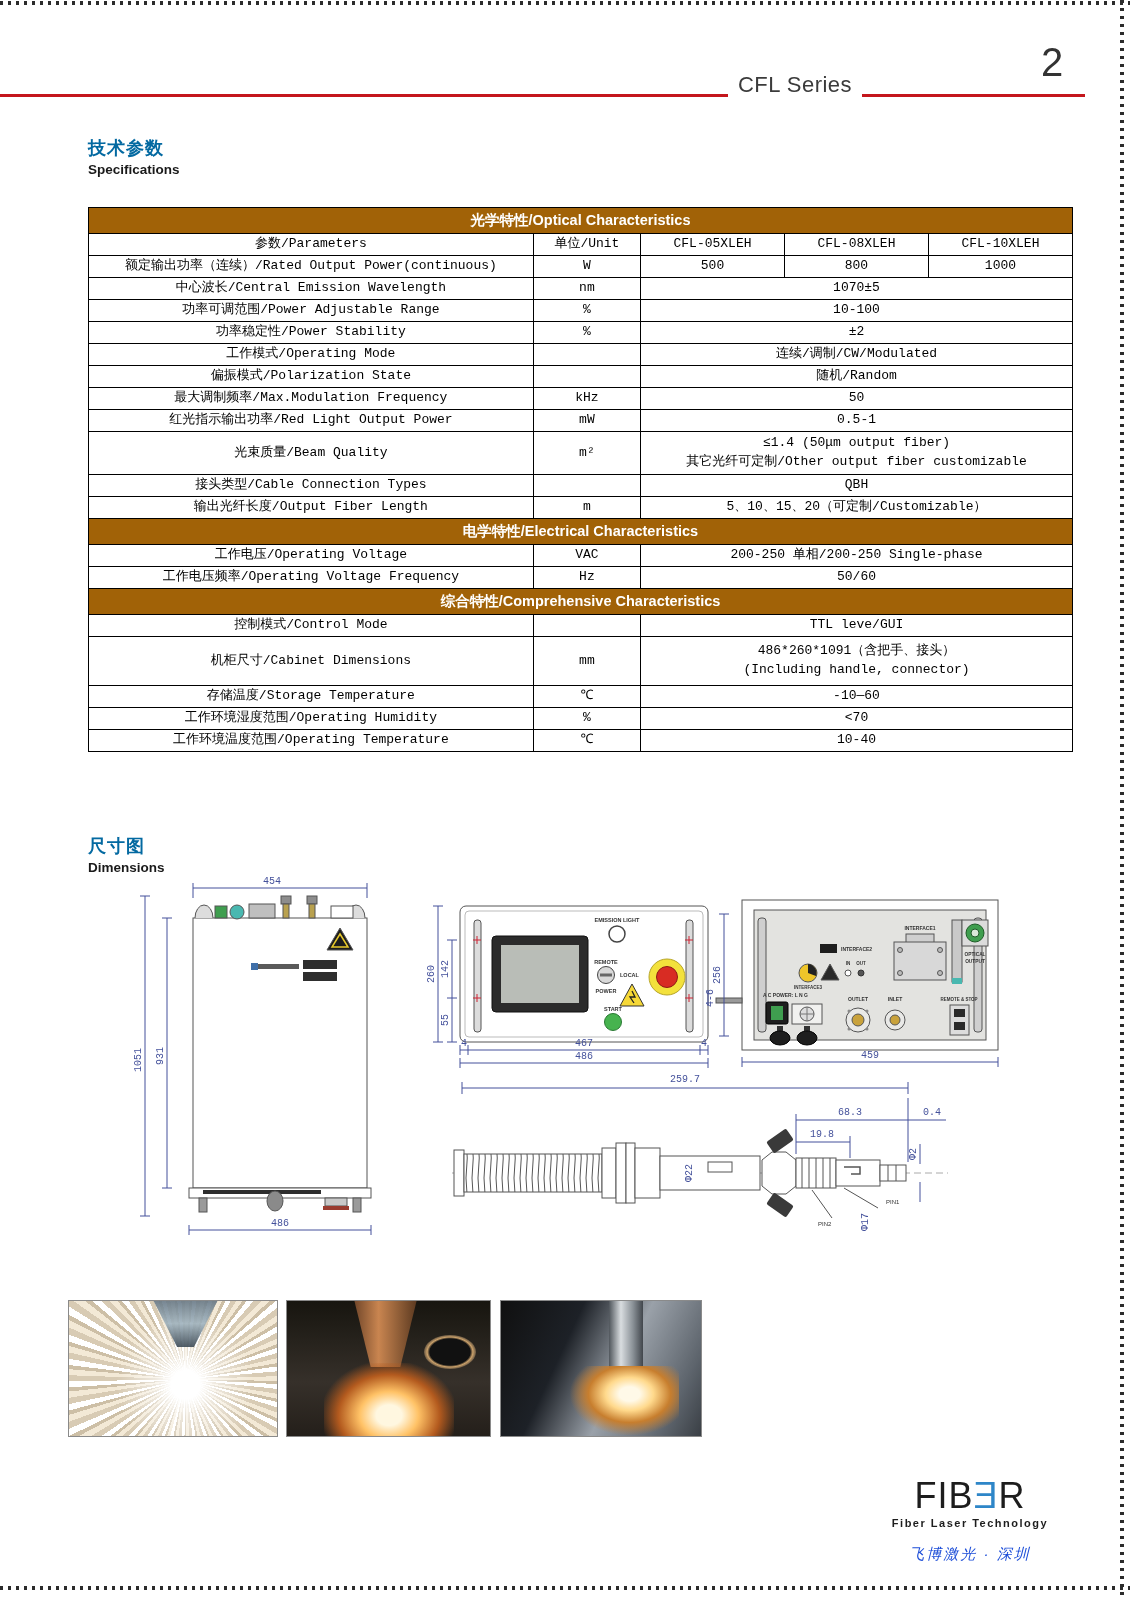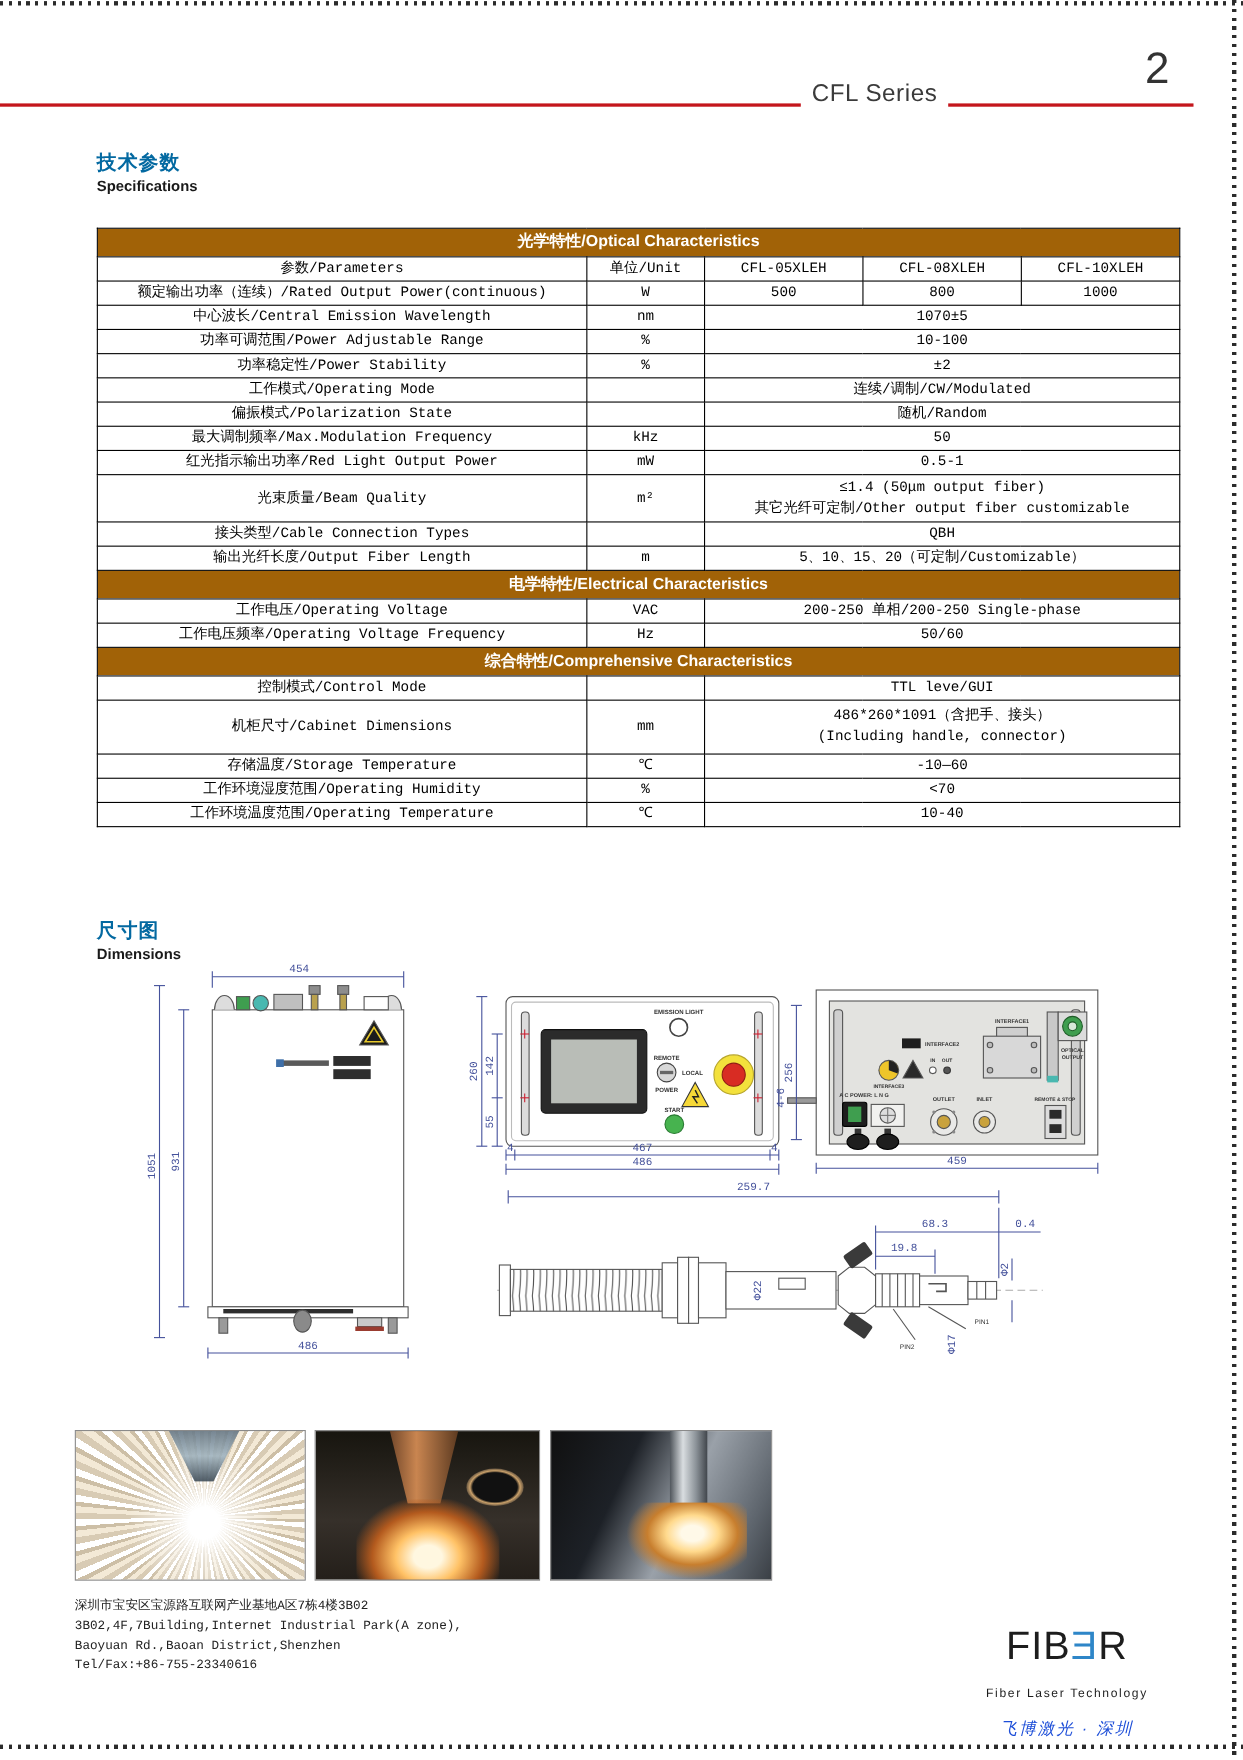--- a/index.html
+++ b/index.html
@@ -69,21 +69,21 @@
     background:linear-gradient(115deg,#101010 0%,#1d2127 32%,#9aa1a9 58%,#5d646c 85%,#3a3f45 100%);}
   #photo3 .cyl{position:absolute;left:54%;top:-4px;width:34px;height:78px;
     background:linear-gradient(90deg,#50565c,#d9dde0 35%,#8b9298 70%,#41464c);}
   #photo3 .spark{position:absolute;left:34%;top:48%;width:110px;height:70px;
     background:radial-gradient(ellipse at 55% 40%,#fff9e8 0 12%,#ffd98c 28%,#c77e2e 48%,rgba(0,0,0,0) 70%);}
   
   #address{position:absolute;left:68px;top:1452px;font-size:11.5px;line-height:1.55;color:#222;}
   #logo{position:absolute;left:870px;top:1478px;width:200px;text-align:center;}
   .logo-word{font-size:36px;font-weight:normal;letter-spacing:1px;color:#1d1d1d;line-height:1;}
   .logo-word .blue{color:#2e86c8;}
-  .logo-sub{font-size:11px;font-weight:normal;letter-spacing:1.5px;color:#1d1d1d;margin-top:20px;}
+  .logo-sub{font-size:11px;font-weight:bold;letter-spacing:1.5px;color:#1d1d1d;margin-top:3px;}
   .logo-cn{font-size:15px;color:#1d4ed8;margin-top:16px;letter-spacing:2px;font-style:italic;}
 </style>
 </head>
 <body>
 
 <div id="page">
   <div class="dots-top"></div>
   <div class="dots-bottom"></div>
   <div class="dots-right"></div>
 
@@ -519,24 +519,18 @@
   <div class="photo" id="photo2">
     <div class="hole"></div>
     <div class="nozzle"></div>
     <div class="glow"></div>
   </div>
   <div class="photo" id="photo3">
     <div class="cyl"></div>
     <div class="spark"></div>
   </div>
 
-  <div id="address" class="mono">
-    <div>深圳市宝安区宝源路互联网产业基地A区7栋4楼3B02</div>
-    <div>3B02,4F,7Building,Internet Industrial Park(A zone),</div>
-    <div>Baoyuan Rd.,Baoan District,Shenzhen</div>
-    <div>Tel/Fax:+86-755-23340616</div>
-  </div>
   <div id="logo">
     <div class="logo-word"><span>FIB</span><span class="blue">Ǝ</span><span>R</span></div>
     <div class="logo-sub">Fiber Laser Technology</div>
     <div class="logo-cn">飞博激光 · 深圳</div>
   </div>
 </div>
 
 </body></html>

